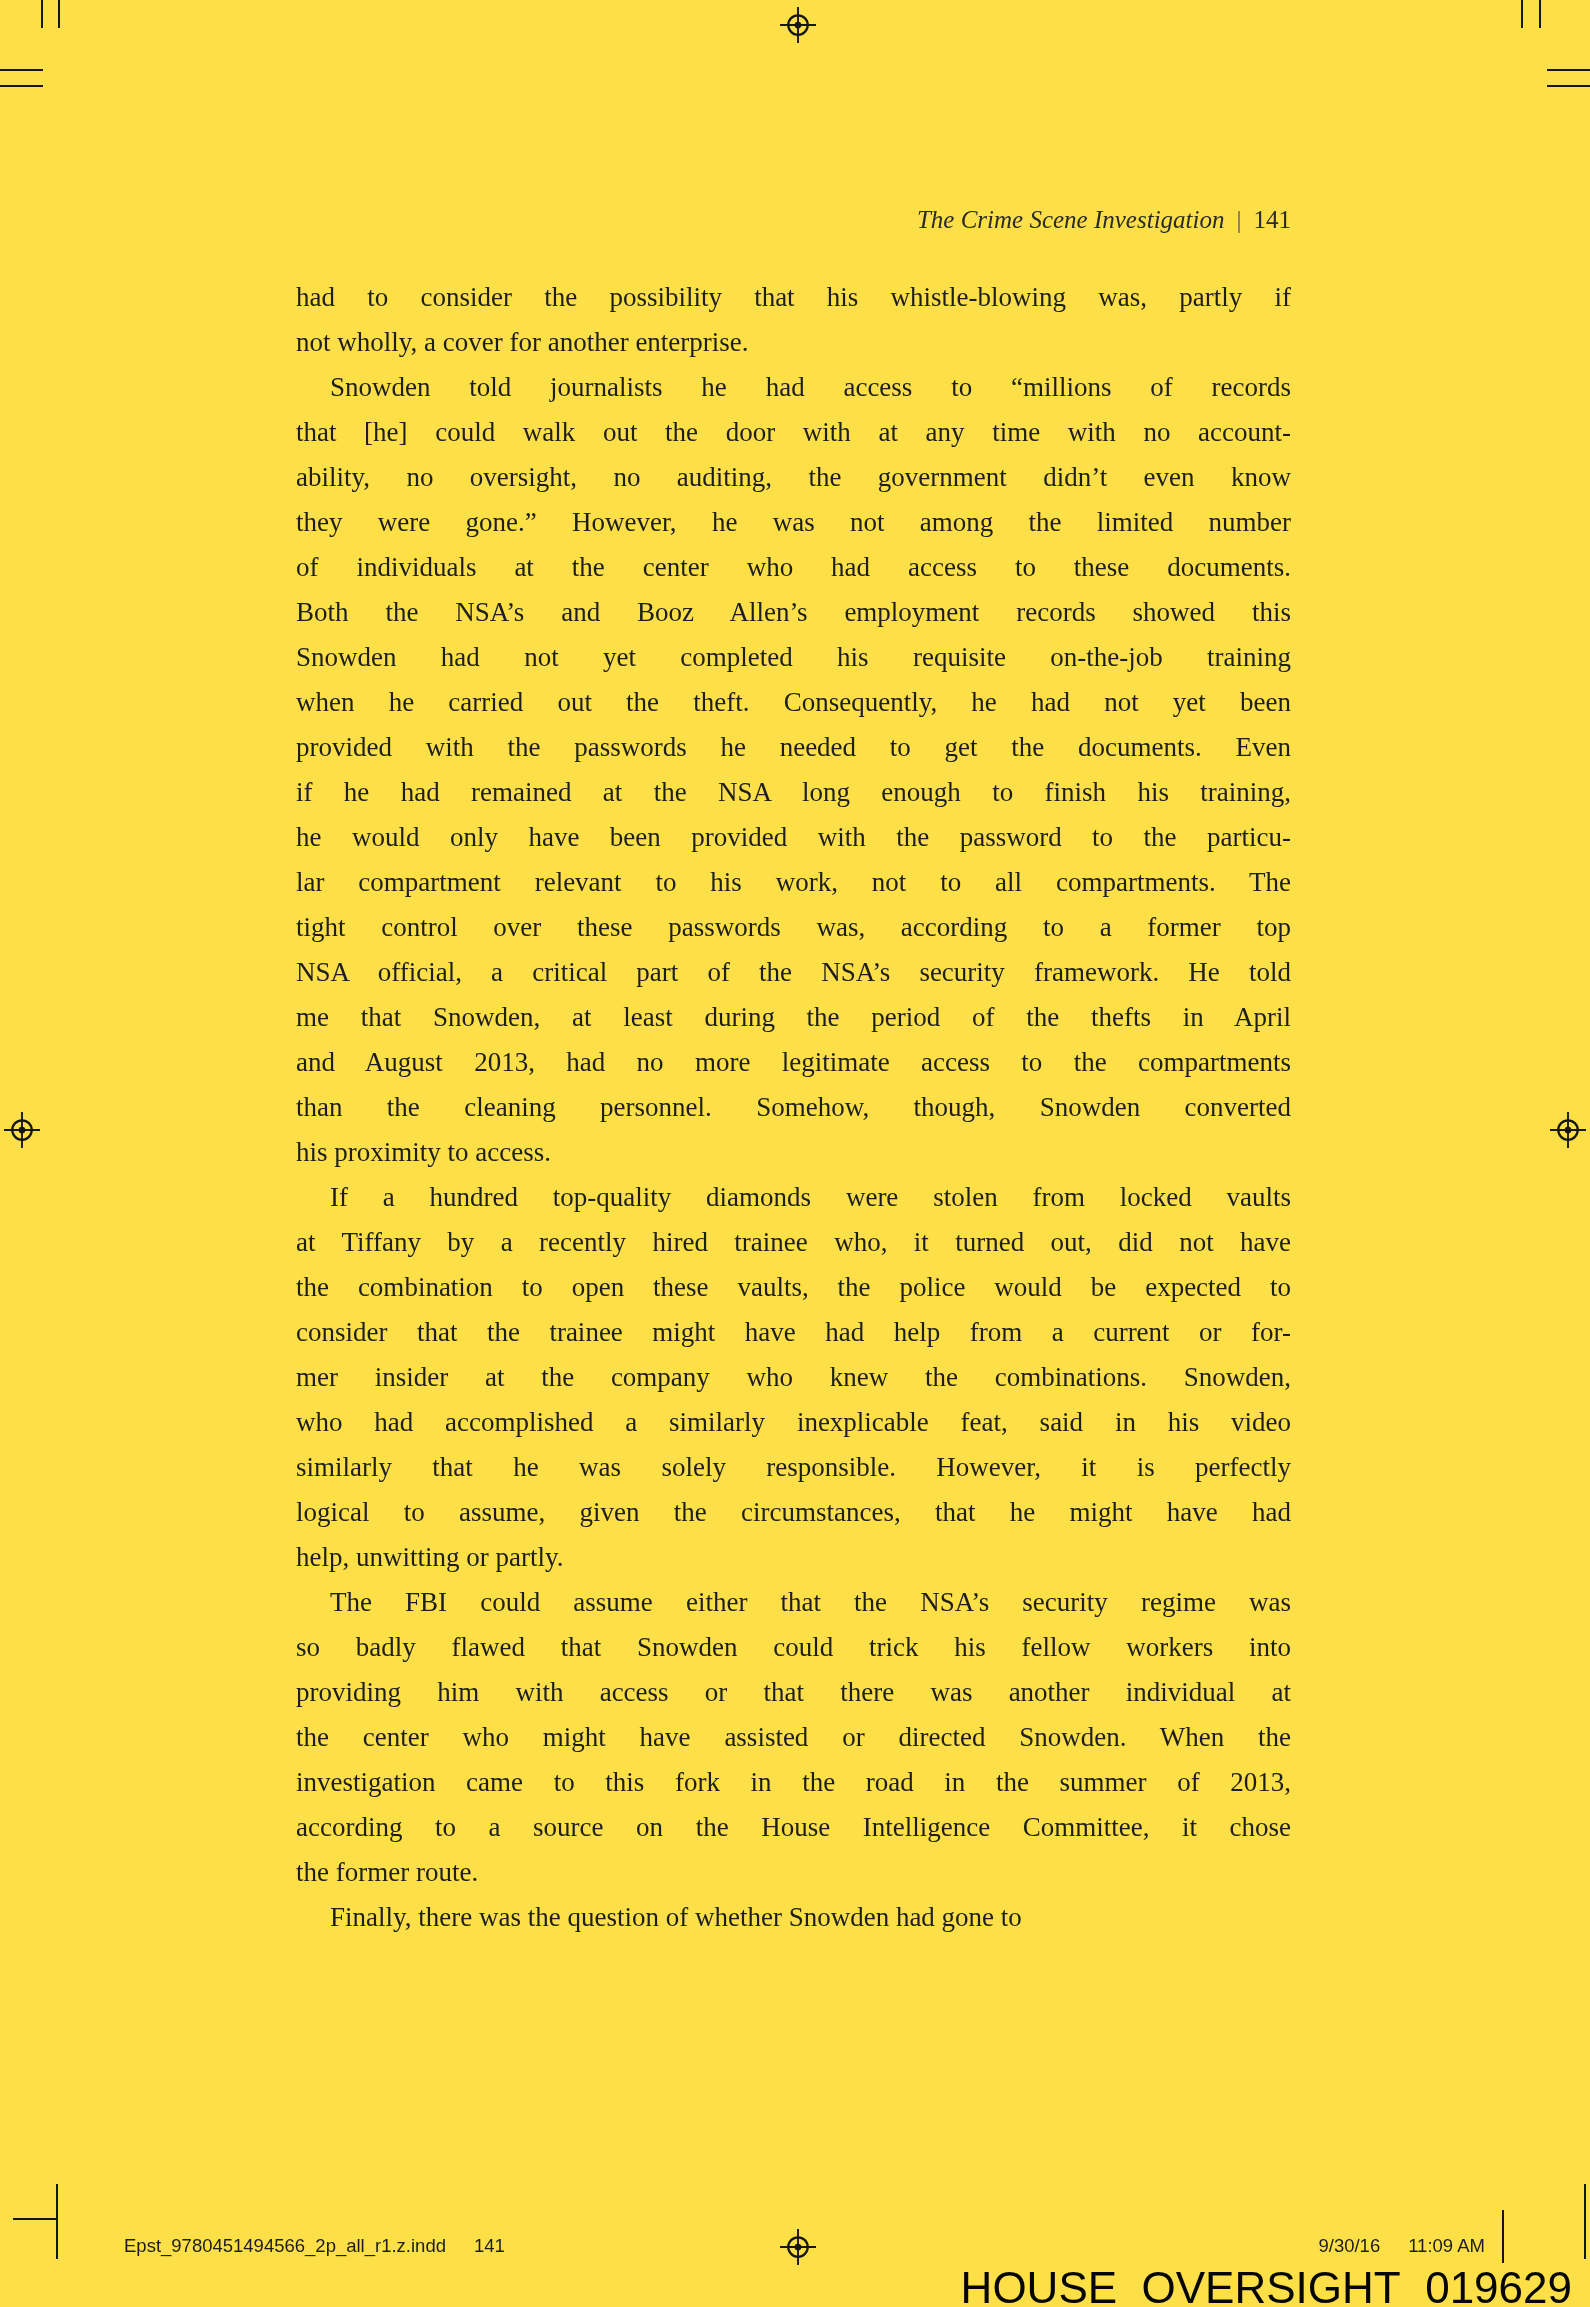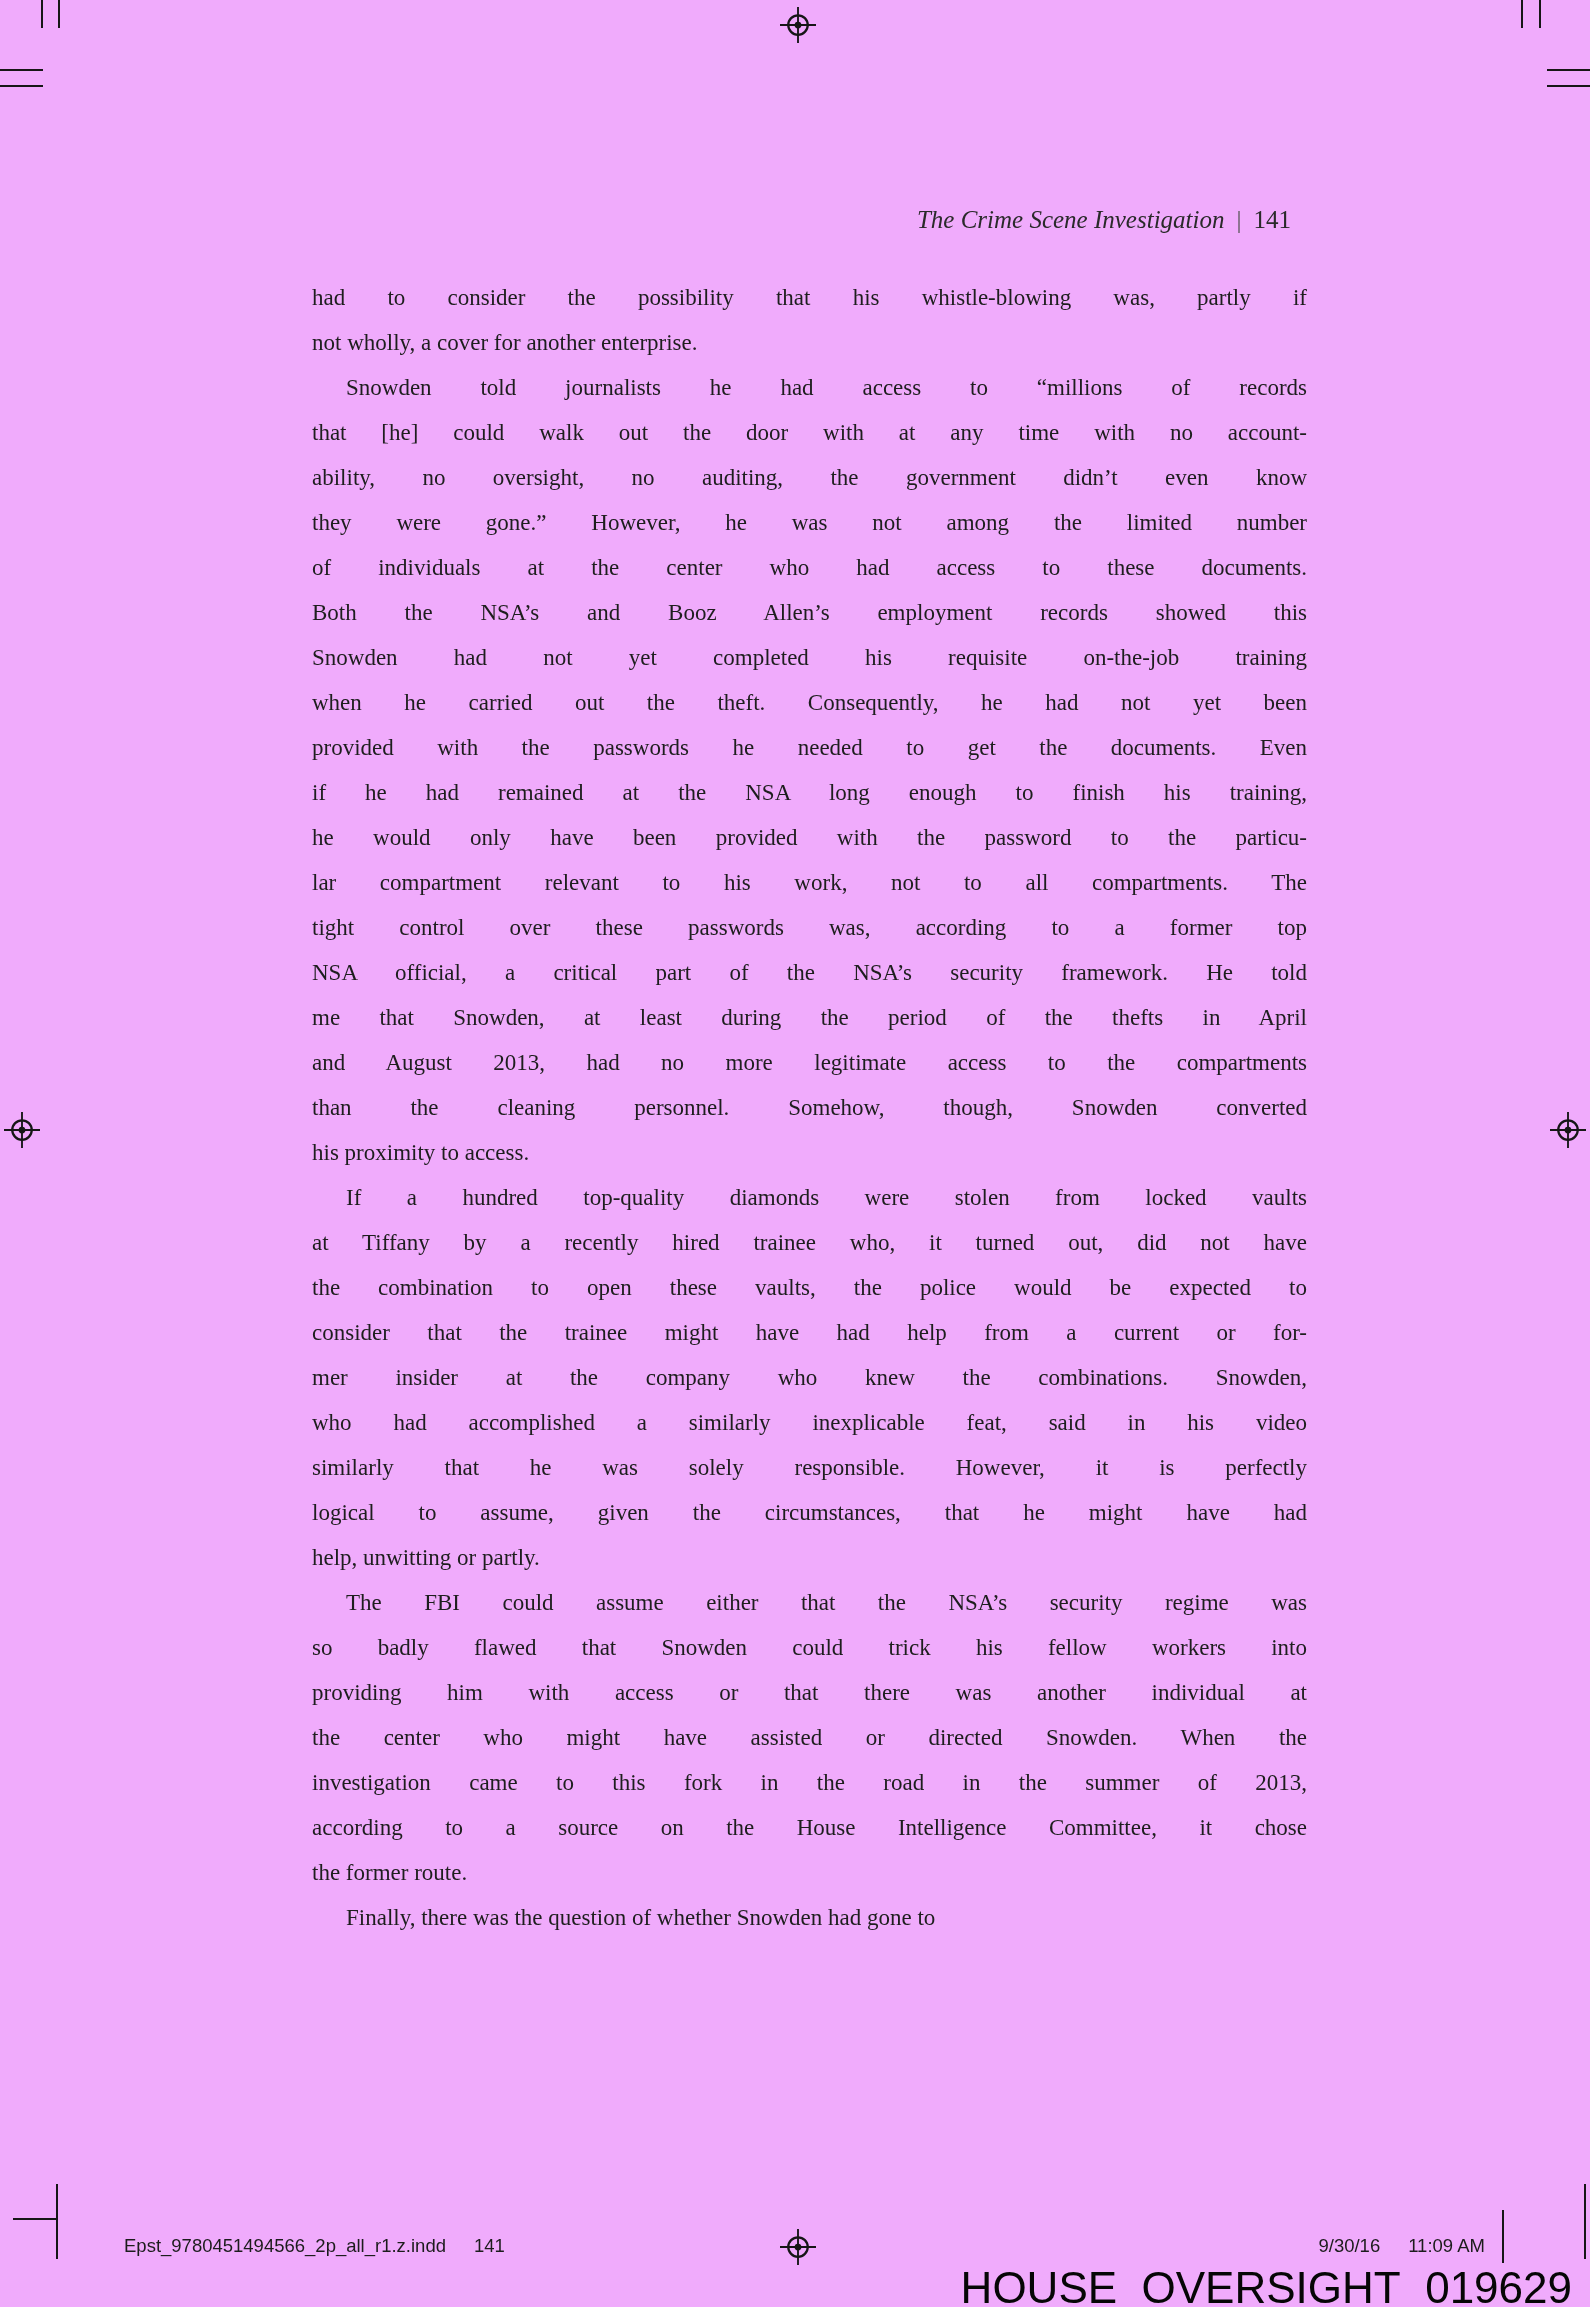--- a/index.html
+++ b/index.html
@@ -1,20 +1,20 @@
 <!DOCTYPE html>
 <html style="font-size:12px"><head>
 <meta charset="utf-8">
 <style>
   html, body { margin: 0; padding: 0; background: #e9e9e9; }
   .page {
     position: relative;
     width: 1590px;
     height: 2307px;
-    background: #f0abfc;
+    background: #fde047;
     font-family: "Liberation Serif", serif;
     color: #1c1c1c;
     overflow: hidden;
   }
 
   
   .running-head {
     position: absolute;
     left: 296px;
     top: 206px;
@@ -31,24 +31,23 @@
     font-weight: 300;
   }
   .running-head .folio { font-style: normal; }
 
   
   .text-block {
     position: absolute;
     left: 296px;
     top: 275px;
     width: 995px;
-    font-size: 23px;
+    font-size: 27px;
     line-height: 45px;
     color: #1e1e1e;
-    margin-left: 16px;
   }
   .line {
     text-align: justify;
     text-align-last: justify;
   }
   .line.last { text-align-last: left; }
   .line.first-indent { text-indent: 34px; }
 
   
   .footer-left, .footer-right {

